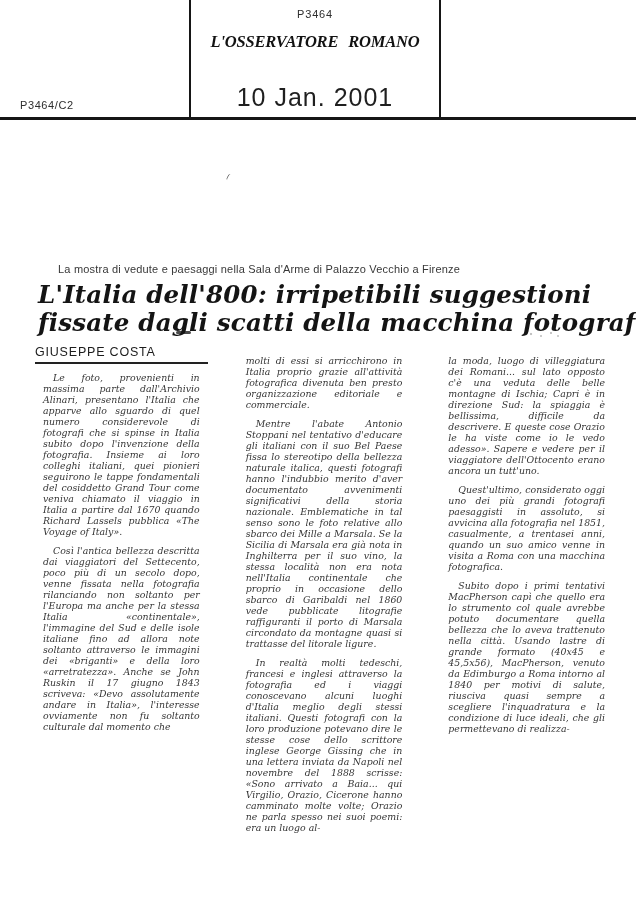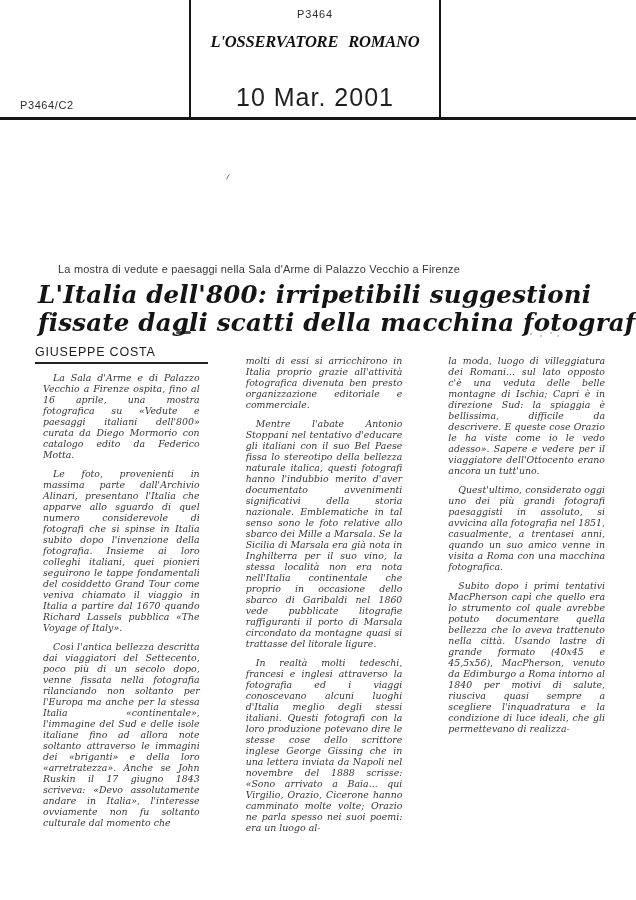--- a/index.html
+++ b/index.html
@@ -163,41 +163,40 @@
 <body>
 
 <div class="page">
 
   <div class="vline vline-left"></div>
   <div class="vline vline-right"></div>
   <div class="header-rule"></div>
 
   <div class="doc-number">P3464</div>
   <div class="masthead">L'OSSERVATORE ROMANO</div>
-  <div class="clip-date">10 Mar. 2001</div>
+  <div class="clip-date">10 Jan. 2001</div>
   <div class="ref-code">P3464/C2</div>
 
   <div class="artifact artifact-tick"></div>
   <div class="artifact artifact-dash"></div>
   <div class="artifact artifact-dots"></div>
 
   <div class="kicker">La mostra di vedute e paesaggi nella Sala d'Arme di Palazzo Vecchio a Firenze</div>
 
   <h1 class="headline">
     <span class="hl-line">L'Italia dell'800: irripetibili suggestioni</span>
     <span class="hl-line">fissate dagli scatti della macchina fotografica</span>
   </h1>
 
   <div class="columns">
 
     <div class="col">
       <div class="byline-wrap">
         <span class="byline">GIUSEPPE COSTA</span>
       </div>
-      <p>La Sala d'Arme e di Palazzo Vecchio a Firenze ospita, fino al 16 aprile, una mostra fotografica su «Vedute e paesaggi italiani dell'800» curata da Diego Mormorio con catalogo edito da Federico Motta.</p>
       <p>Le foto, provenienti in massima parte dall'Archivio Alinari, presentano l'Italia che apparve allo sguardo di quel numero considerevole di fotografi che si spinse in Italia subito dopo l'invenzione della fotografia. Insieme ai loro colleghi italiani, quei pionieri seguirono le tappe fondamentali del cosiddetto Grand Tour come veniva chiamato il viaggio in Italia a partire dal 1670 quando Richard Lassels pubblica «The Voyage of Italy».</p>
       <p>Così l'antica bellezza descritta dai viaggiatori del Settecento, poco più di un secolo dopo, venne fissata nella fotografia rilanciando non soltanto per l'Europa ma anche per la stessa Italia «continentale», l'immagine del Sud e delle isole italiane fino ad allora note soltanto attraverso le immagini dei «briganti» e della loro «arretratezza». Anche se John Ruskin il 17 giugno 1843 scriveva: «Devo assolutamente andare in Italia», l'interesse ovviamente non fu soltanto culturale dal momento che</p>
     </div>
 
     <div class="col">
       <p class="cont">molti di essi si arricchirono in Italia proprio grazie all'attività fotografica divenuta ben presto organizzazione editoriale e commerciale.</p>
       <p>Mentre l'abate Antonio Stoppani nel tentativo d'educare gli italiani con il suo Bel Paese fissa lo stereotipo della bellezza naturale italica, questi fotografi hanno l'indubbio merito d'aver documentato avvenimenti significativi della storia nazionale. Emblematiche in tal senso sono le foto relative allo sbarco dei Mille a Marsala. Se la Sicilia di Marsala era già nota in Inghilterra per il suo vino, la stessa località non era nota nell'Italia continentale che proprio in occasione dello sbarco di Garibaldi nel 1860 vede pubblicate litografie raffiguranti il porto di Marsala circondato da montagne quasi si trattasse del litorale ligure.</p>
       <p>In realtà molti tedeschi, francesi e inglesi attraverso la fotografia ed i viaggi conoscevano alcuni luoghi d'Italia meglio degli stessi italiani. Questi fotografi con la loro produzione potevano dire le stesse cose dello scrittore inglese George Gissing che in una lettera inviata da Napoli nel novembre del 1888 scrisse: «Sono arrivato a Baia... qui Virgilio, Orazio, Cicerone hanno camminato molte volte; Orazio ne parla spesso nei suoi poemi: era un luogo al-</p>
     </div>
 

